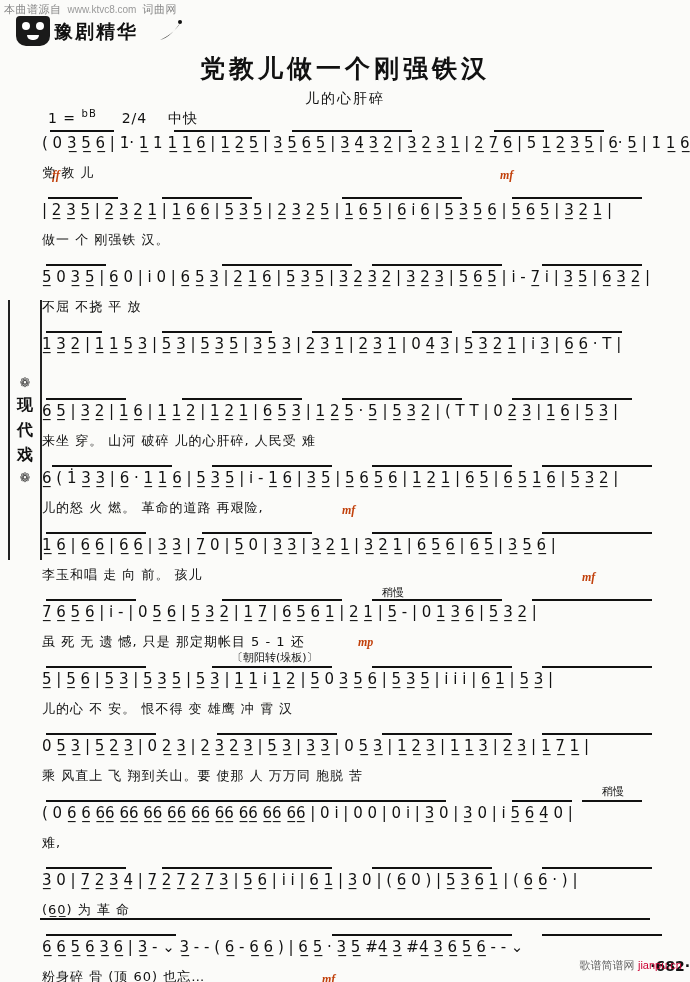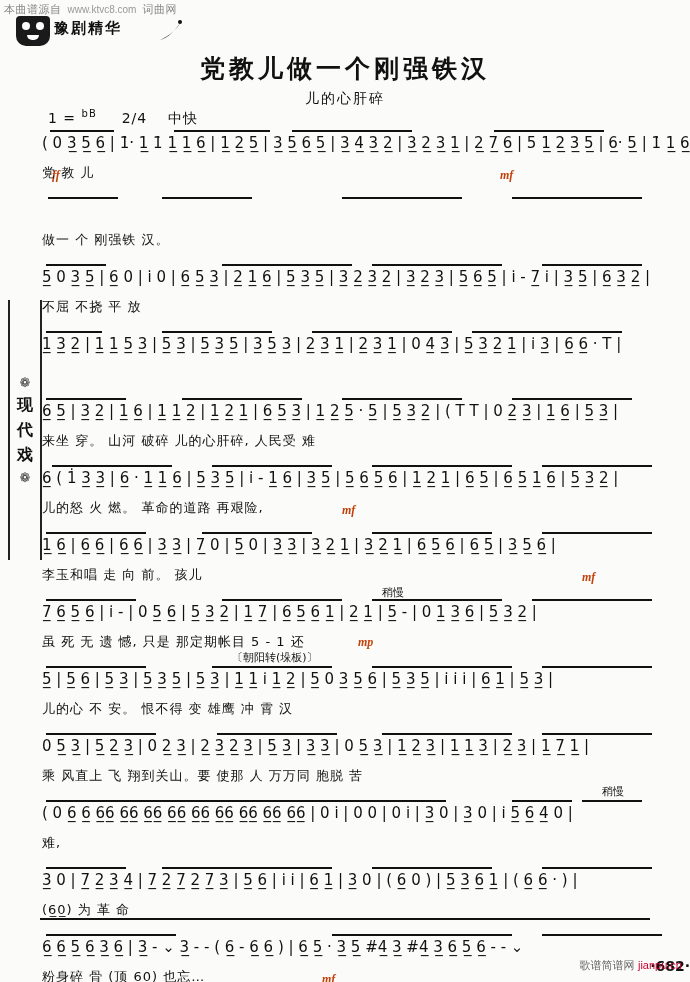--- a/index.html
+++ b/index.html
@@ -76,21 +76,21 @@
     top: 19px;
     width: 12px;
     height: 5px;
     background: #fff;
     border-radius: 0 0 6px 6px;
   }
   .banner-text {
     position: absolute;
     left: 38px;
     top: 3px;
-    font-size: 15px;
+    font-size: 19px;
     font-weight: bold;
     color: #111;
     letter-spacing: 2px;
     font-family: "DejaVu Sans", sans-serif;
   }
   .banner-flourish {
     position: absolute;
     left: 142px;
     top: 2px;
     width: 26px;
@@ -297,20 +297,21 @@
       <div class="beam" style="left:452px;width:110px"></div>
       <div class="notes">( 0 3̲ 5̲ 6̲ | 1̇·  1̲ 1̇ 1̲ 1̲ 6̲ | 1̲ 2̲  5̲ |  3̲ 5̲ 6̲ 5̲ | 3̲ 4̲ 3̲ 2̲ | 3̲ 2̲ 3̲ 1̲ | 2̲ 7̲ 6̲ | 5  1̲ 2̲ 3̲ 5̲ | 6̲·  5̲ | 1̇ 1̲ 6̲ | 5̲ 3̲ |</div>
       <div class="lyrics">党    教 儿</div>
     </div>
 
     <div class="sys">
       <div class="beam" style="left:6px;width:70px"></div>
       <div class="beam" style="left:120px;width:90px"></div>
       <div class="beam" style="left:300px;width:120px"></div>
       <div class="beam" style="left:470px;width:130px"></div>
+      <div class="notes">| 2̲ 3̲  5̲ | 2̲ 3̲ 2̲ 1̲ | 1̲ 6̲ 6̲ | 5̲ 3̲ 5̲ | 2̲ 3̲ 2̲ 5̲ | 1̲ 6̲ 5̲ | 6̲  i̇ 6̲ | 5̲ 3̲ 5̲ 6̲ | 5̲ 6̲ 5̲ | 3̲ 2̲ 1̲ |</div>
       <div class="lyrics">做一 个                      刚强铁 汉。</div>
     </div>
 
     <div class="sys">
       <div class="beam" style="left:4px;width:60px"></div>
       <div class="beam" style="left:180px;width:130px"></div>
       <div class="beam" style="left:330px;width:130px"></div>
       <div class="beam" style="left:500px;width:100px"></div>
       <div class="notes">5̲ 0 3̲ 5̲ | 6̲ 0 | i̇ 0 | 6̲ 5̲ 3̲ | 2̲ 1̲ 6̲ | 5̲ 3̲ 5̲ | 3̲ 2̲ 3̲ 2̲ | 3̲ 2̲ 3̲ | 5̲ 6̲ 5̲ | i̇ - 7̲ i̇ | 3̲ 5̲ | 6̲ 3̲ 2̲ |</div>
       <div class="lyrics">不屈          不挠                 平  放</div>

